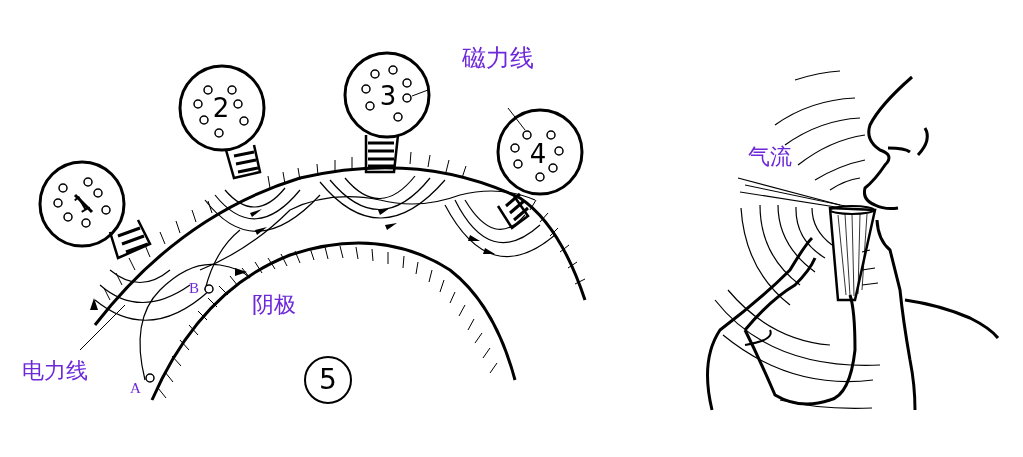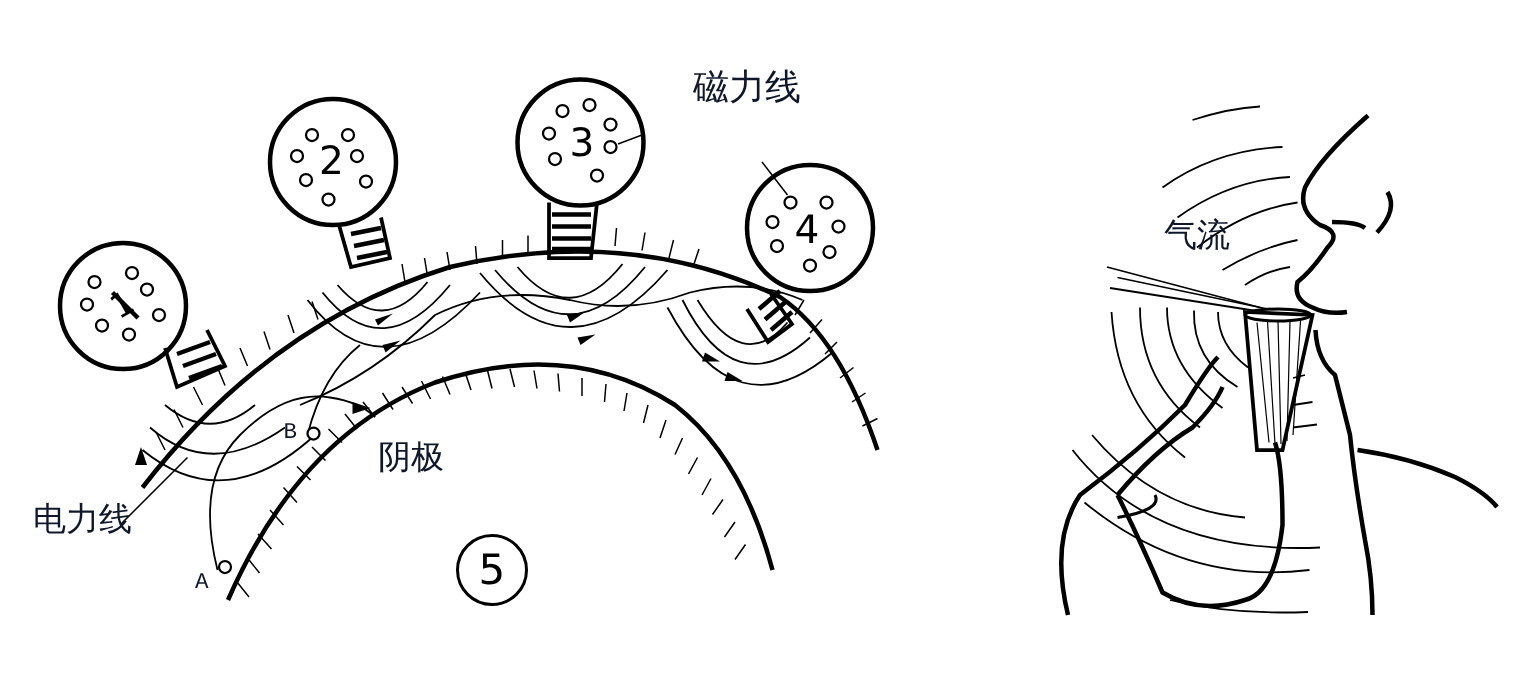--- a/index.html
+++ b/index.html
@@ -1,18 +1,18 @@
 <!DOCTYPE html>
 <html><head>
 <meta charset="utf-8">
 <style>
   html, body { margin: 0; padding: 0; background: #ffffff; }
   body { width: 1023px; height: 457px; position: relative; overflow: hidden; font-family: "DejaVu Sans", sans-serif; }
   svg { position: absolute; left: 0; top: 0; }
-  .lbl { position: absolute; color: #0f172a; font-family: Liberation Mono, monospace; white-space: nowrap; }
+  .lbl { position: absolute; color: #6d28d9; font-family: Liberation Serif, serif; white-space: nowrap; }
   .cav-num { position: absolute; font-family: "DejaVu Sans", sans-serif; color:#000; font-size: 26px; transform: translate(-50%,-50%); }
   .fig-num { position: absolute; left: 304px; top: 356px; width: 44px; height: 44px; border: 2px solid #000; border-radius: 50%; text-align:center; line-height: 44px; font-size: 28px; }
 </style>
 </head>
 <body>
 
 <svg width="1023" height="457" viewBox="0 0 1023 457">
   <defs>
     <marker id="arr" markerWidth="10" markerHeight="8" refX="6" refY="4" orient="auto">
       <path d="M0,0 L10,4 L0,8 z" fill="#000"></path>
@@ -173,24 +173,24 @@
       <path d="M728,290 Q770,340 830,345"></path>
       <path d="M715,300 Q770,370 880,365"></path>
       <path d="M723,335 Q790,390 873,380"></path>
       <path d="M780,400 Q820,410 872,408"></path>
       <path d="M862,252 L870,250 M862,270 L875,268 M862,285 L878,283"></path>
     </g>
   </g>
 </svg>
 
 <div class="lbl" style="left:462px;top:42px;font-size:24px;">磁力线</div>
-<div class="lbl" style="left:22px;top:331px;font-size:22px;">电力线</div>
+<div class="lbl" style="left:22px;top:356px;font-size:22px;">电力线</div>
 <div class="lbl" style="left:252px;top:290px;font-size:22px;">阴极</div>
 <div class="lbl" style="left:130px;top:380px;font-size:15px;">A</div>
 <div class="lbl" style="left:189px;top:280px;font-size:15px;">B</div>
-<div class="lbl" style="left:748px;top:142px;font-size:22px;margin-left:28px;">气流</div>
+<div class="lbl" style="left:748px;top:142px;font-size:22px;">气流</div>
 
 <div class="cav-num" style="left:82px;top:204px;transform:translate(-50%,-50%) rotate(-30deg);font-size:22px;">1</div>
 <div class="cav-num" style="left:221px;top:108px;">2</div>
 <div class="cav-num" style="left:388px;top:96px;">3</div>
 <div class="cav-num" style="left:538px;top:154px;">4</div>
 
 <div class="fig-num">5</div>
 
 </body></html>

